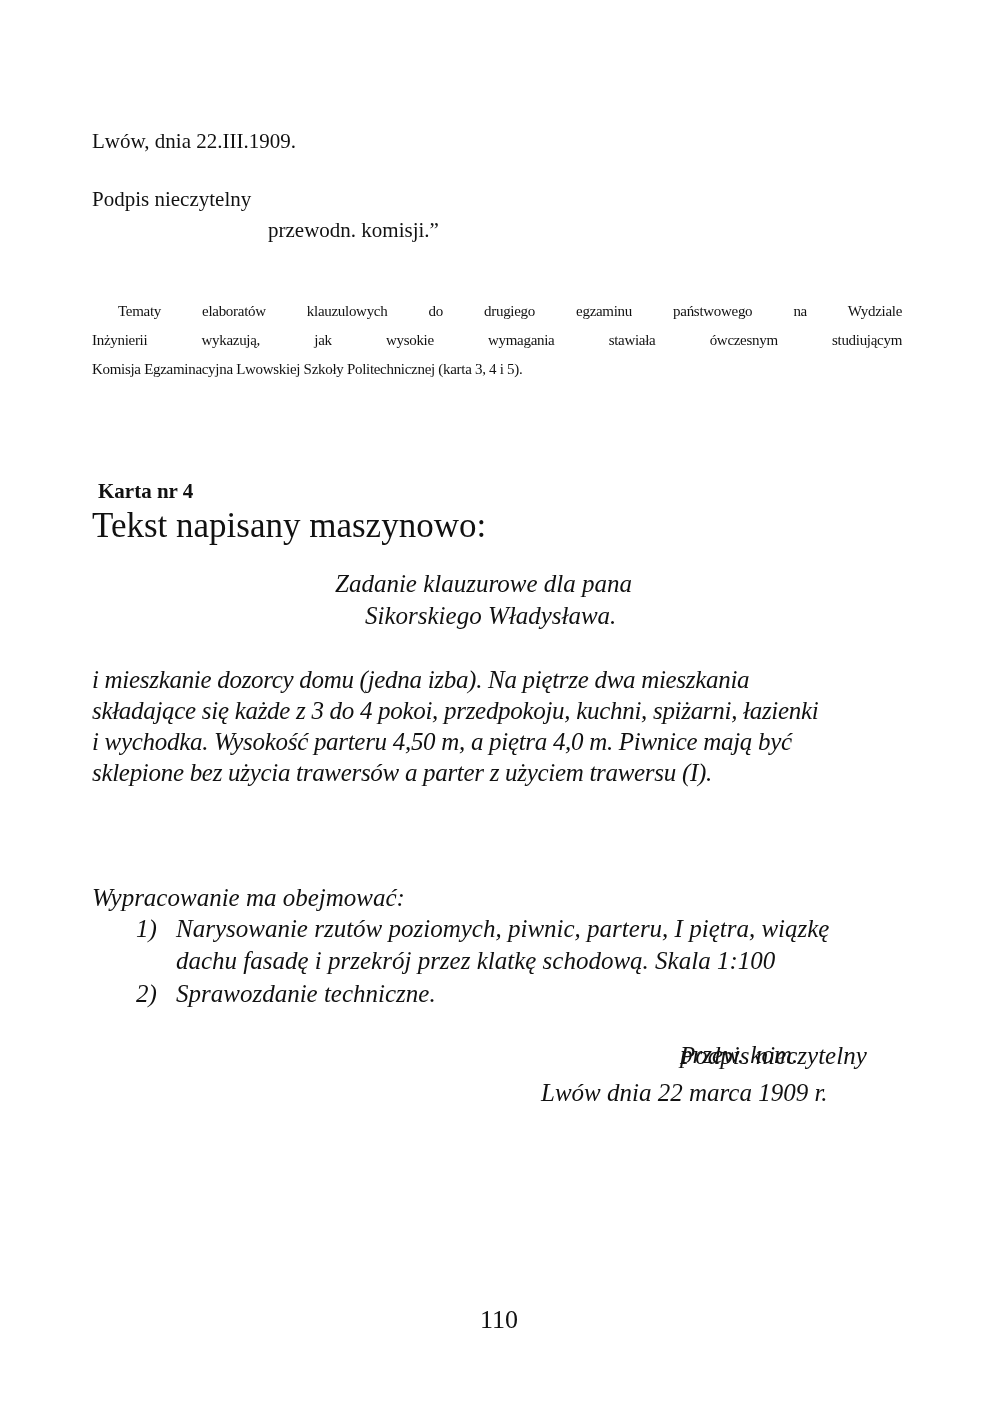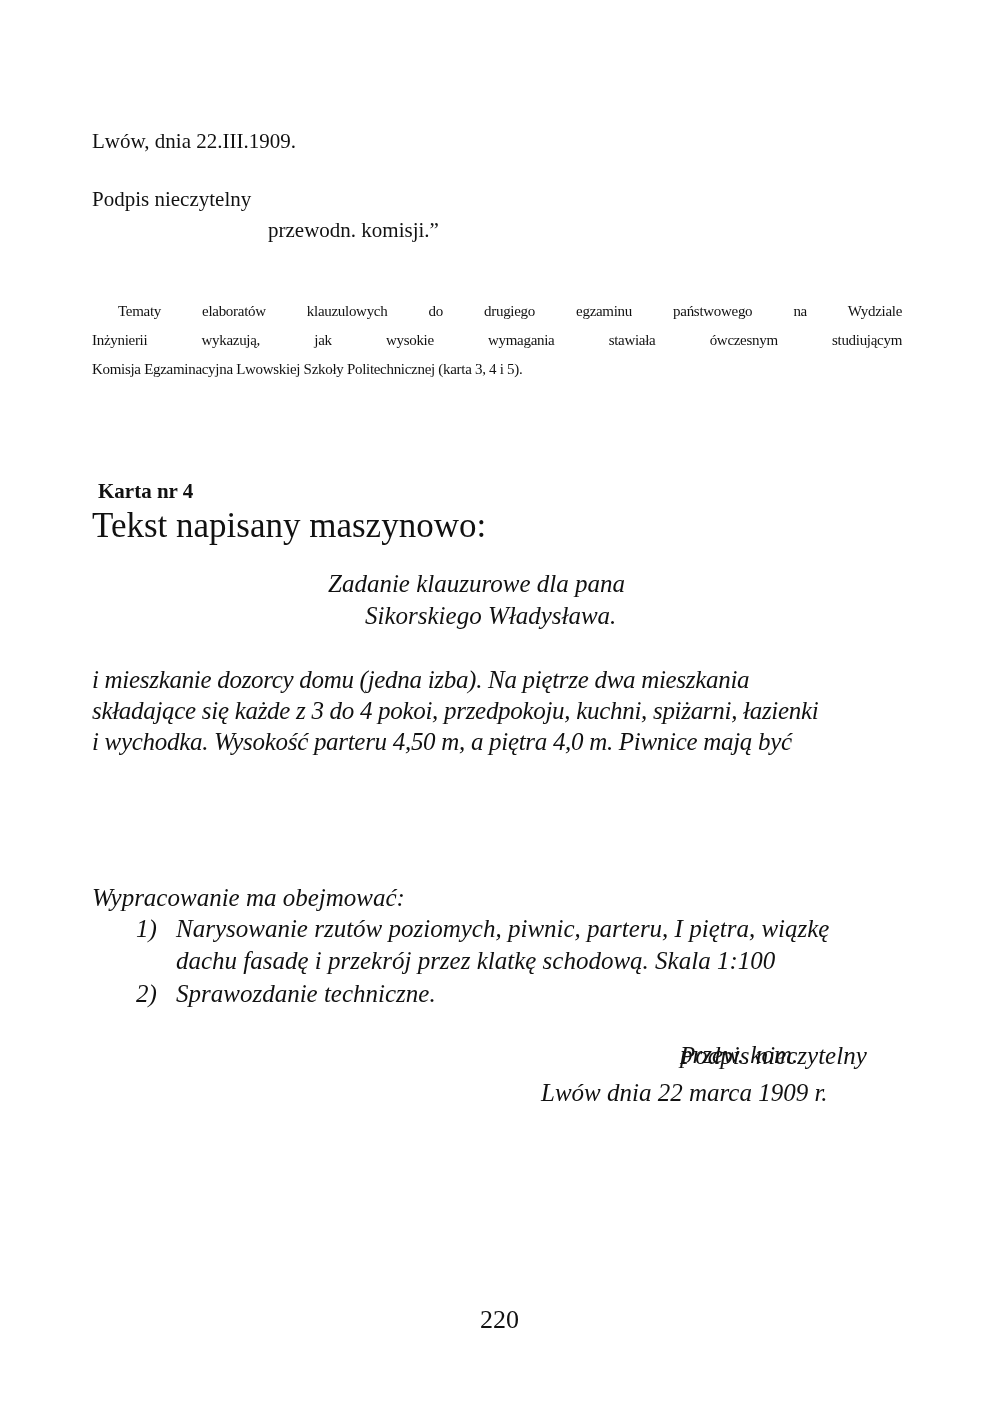--- a/index.html
+++ b/index.html
@@ -33,21 +33,21 @@
       letter-spacing: -0.3px;
     }
     .intro .indent { display: inline-block; width: 26px; }
     .intro .l { display: block; text-align: justify; text-align-last: justify; }
     .intro .l.last { text-align-last: left; }
 
     .card-title { left: 98px; top: 440px; font-size: 21px; font-weight: bold; margin-top: 39px; }
     .typed-label { left: 92px; top: 506px; font-size: 35px; }
 
     .italic { font-style: italic; font-size: 25px; }
-    .task-title1 { left: 328px; top: 570px; text-align: right; }
+    .task-title1 { left: 335px; top: 570px; text-align: right; }
     .task-title2 { left: 365px; top: 602px; }
 
     .task-body {
       position: absolute;
       left: 92px;
       top: 664px;
       width: 810px;
       font-style: italic;
       font-size: 25px;
       line-height: 31px;
@@ -86,26 +86,27 @@
 <div class="abs card-title">Karta nr 4</div>
 <div class="abs typed-label">Tekst napisany maszynowo:</div>
 
 <div class="abs italic task-title1">Zadanie klauzurowe dla pana</div>
 <div class="abs italic task-title2">Sikorskiego Władysława.</div>
 
 <div class="task-body">
   <span class="l">i mieszkanie dozorcy domu (jedna izba). Na piętrze dwa mieszkania</span>
   <span class="l">składające się każde z 3 do 4 pokoi, przedpokoju, kuchni, spiżarni, łazienki</span>
   <span class="l">i wychodka. Wysokość parteru 4,50 m, a piętra 4,0 m. Piwnice mają być</span>
+  <span class="l">sklepione bez użycia trawersów a parter z użyciem trawersu (I).</span>
 </div>
 
 <div class="abs italic work-head">Wypracowanie ma obejmować:</div>
 <div class="abs item-num n1">1)</div>
 <div class="abs italic t1a">Narysowanie rzutów poziomych, piwnic, parteru, I piętra, wiązkę</div>
 <div class="abs italic t1b">dachu fasadę i przekrój przez klatkę schodową. Skala 1:100</div>
 <div class="abs item-num n2">2)</div>
 <div class="abs italic t2">Sprawozdanie techniczne.</div>
 
 <div class="abs italic close-date">Lwów dnia 22 marca 1909 r.</div>
 <div class="abs italic close-sig">Podpis nieczytelny</div>
 <div class="abs italic close-role">przew. kom.</div>
 
-<div class="abs page-num">220</div>
+<div class="abs page-num">110</div>
 
 </body></html>

